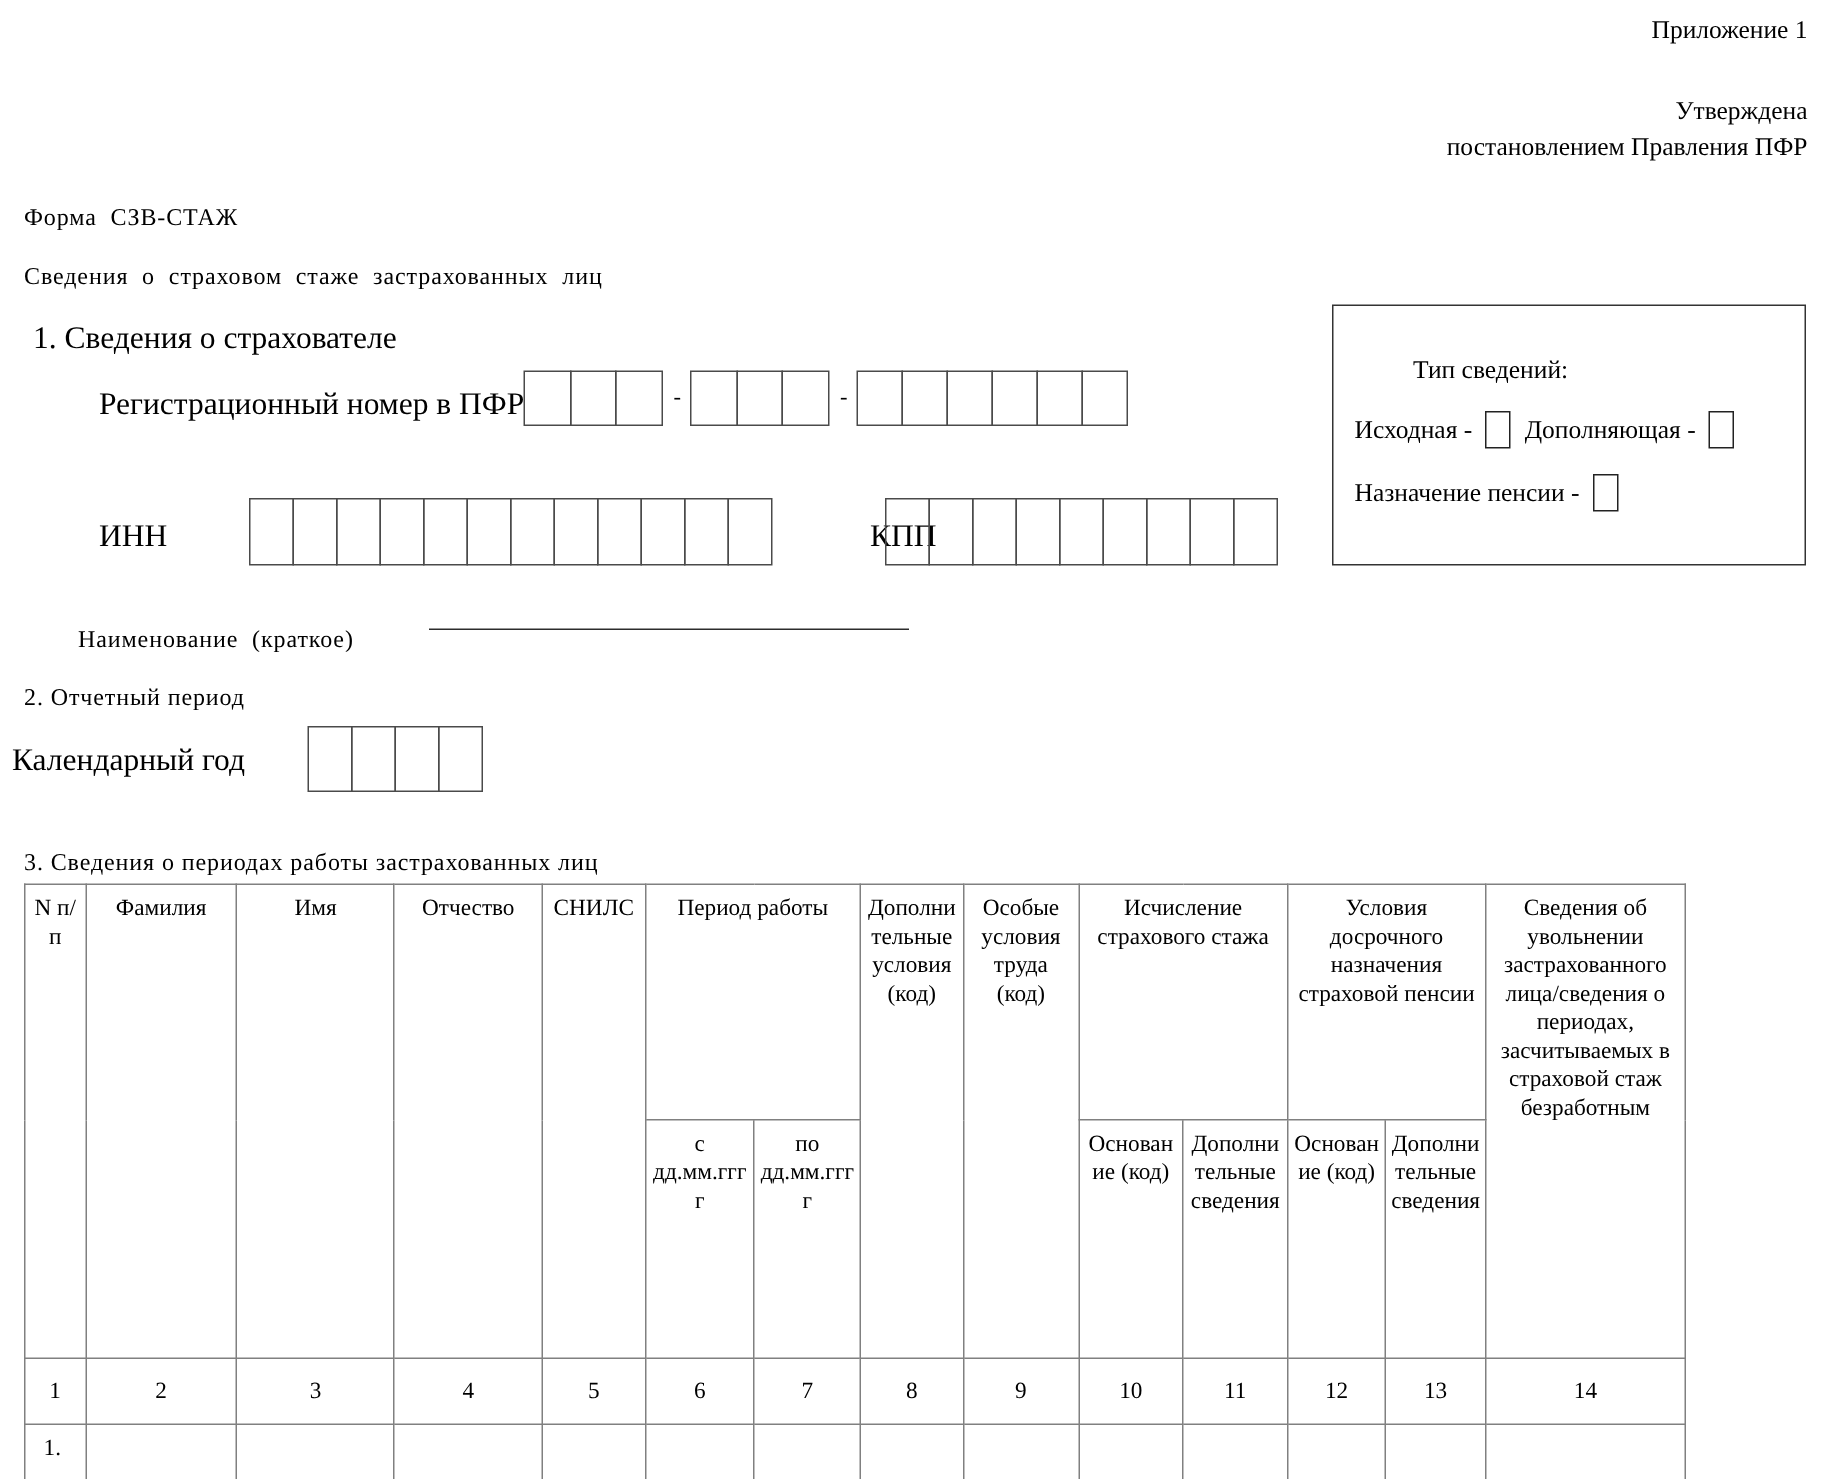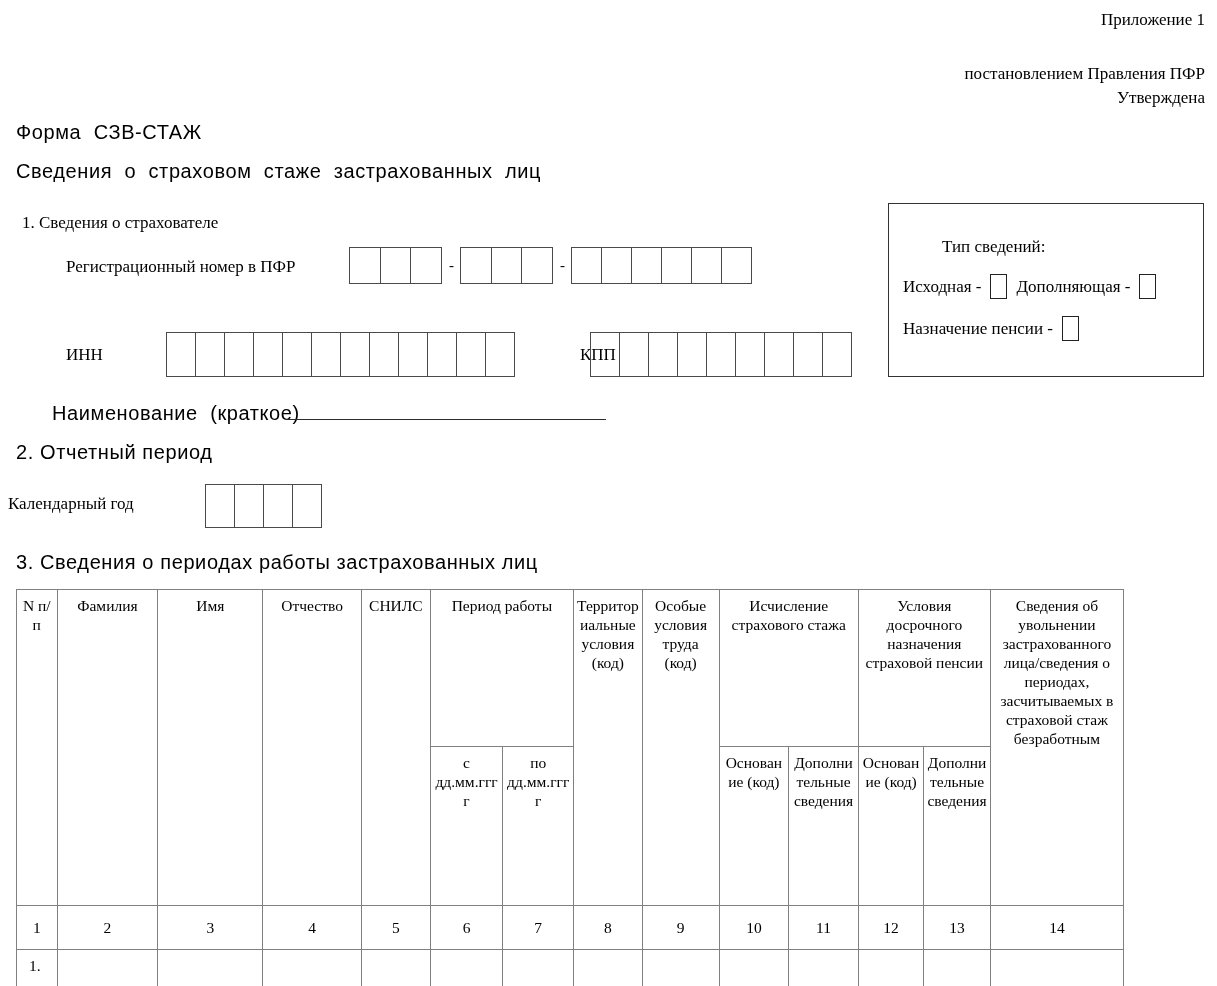--- a/index.html
+++ b/index.html
@@ -22,30 +22,31 @@
     right: 12px;
     top: 8px;
     text-align: right;
     font-size: 17px;
     line-height: 24px;
   }
   #approval-block .gap { height: 30px; }
 
   
   .mono {
-    font-family: Liberation Sans, sans-serif;
-    font-size: 20px;
+    font-family: Liberation Serif, serif;
+    font-size: 16px;
     letter-spacing: 0.6px;
     white-space: pre;
+    margin-top: 16px;
   }
 
   
   .serif-lbl {
     font-family: "Liberation Serif", "DejaVu Serif", serif;
-    font-size: 17px;
+    font-size: 21px;
     white-space: pre;
   }
 
   
   .boxstrip { display: flex; }
   .boxstrip .cell {
     border: 1px solid #4a4a4a;
     margin-left: -1px;
     box-sizing: border-box;
   }
@@ -126,22 +127,22 @@
     vertical-align: top;
     margin-left: 24px;
   }
 </style>
 </head>
 <body>
 
 <div class="abs" id="approval-block">
   <div>Приложение 1</div>
   <div class="gap"></div>
+  <div>Утверждена</div>
   <div>постановлением Правления ПФР</div>
-  <div>Утверждена</div>
 </div>
 
 <div class="abs mono" style="left:16px; top:121px;">Форма  СЗВ-СТАЖ</div>
 
 <div class="abs mono" style="left:16px; top:160px;">Сведения  о  страховом  стаже  застрахованных  лиц</div>
 
 <div class="abs serif-lbl" style="left:22px; top:213px;">1. Сведения о страхователе</div>
 
 <div class="abs serif-lbl" style="left:66px; top:257px;">Регистрационный номер в ПФР</div>
 
@@ -245,21 +246,21 @@
   </colgroup>
 
   <tbody>
       <tr>
     <td rowspan="2">N п/п</td>
     <td rowspan="2">Фамилия</td>
     <td rowspan="2">Имя</td>
     <td rowspan="2">Отчество</td>
     <td rowspan="2">СНИЛС</td>
     <td colspan="2" style="height:148px;">Период работы</td>
-    <td rowspan="2">Территориальные условия (код)</td>
+    <td rowspan="2">Дополнительные условия (код)</td>
     <td rowspan="2">Особые условия труда (код)</td>
     <td colspan="2">Исчисление страхового стажа</td>
     <td colspan="2">Условия досрочного назначения страховой пенсии</td>
     <td rowspan="2">Сведения об увольнении застрахованного лица/сведения о периодах, засчитываемых в страховой стаж безработным</td>
   </tr>
 
   <tr>
     <td class="sub" style="height:150px;">с дд.мм.гггг</td>
     <td class="sub">по дд.мм.гггг</td>
     <td class="sub">Основание (код)</td>

